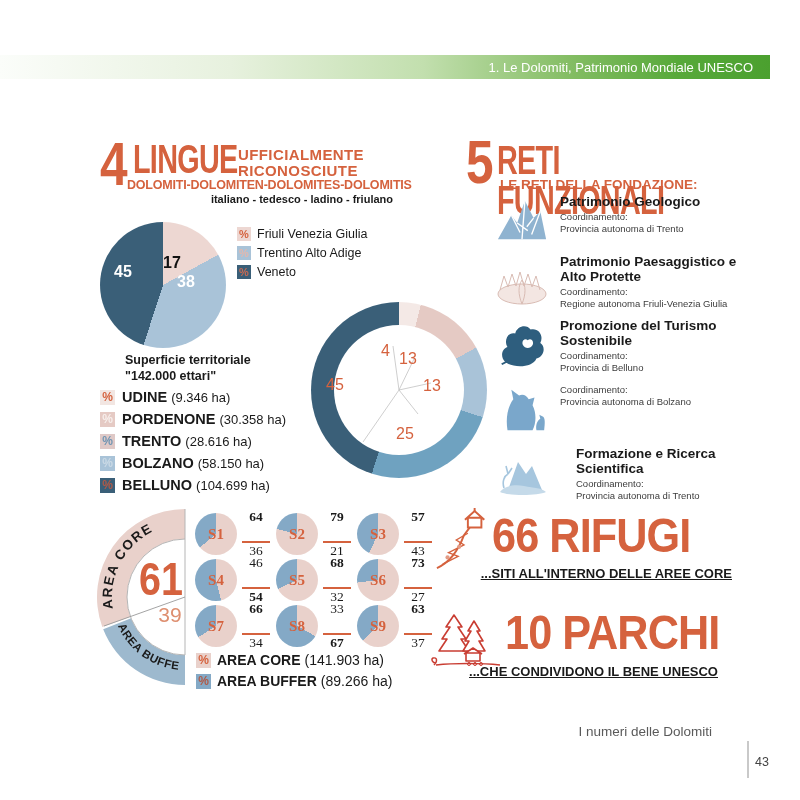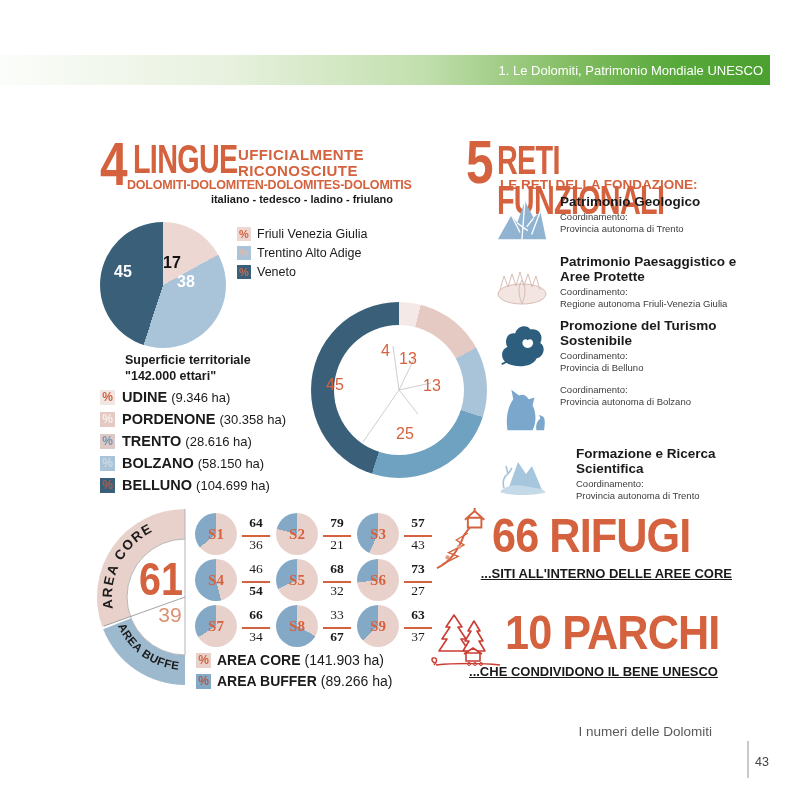--- a/index.html
+++ b/index.html
@@ -1,20 +1,20 @@
 <!DOCTYPE html>
 <html><head>
 <meta charset="utf-8">
 <style>
   :root{ --orange:#D5623E; --dk:#3A5F78; --lb:#A9C3D8; --mb:#6FA2C0; --pk:#E5CAC4; --pkl:#F2E6E2; }
   html,body{margin:0;padding:0;background:#fff;}
   body{width:800px;height:800px;position:relative;font-family:"Liberation Sans",sans-serif;color:#1a1a1a;overflow:hidden;}
   .abs{position:absolute;}
   
-  .header-bar{left:0;top:55px;width:770px;height:30px;display:flex;align-items:center;justify-content:flex-end;padding-right:7px;box-sizing:border-box;
+  .header-bar{left:0;top:55px;width:770px;height:24px;display:flex;align-items:center;justify-content:flex-end;padding-right:17px;box-sizing:border-box;
     background:linear-gradient(90deg,#fbfdfa 0%,#e7f1de 30%,#c2dfae 55%,#84bd64 74%,#57a93a 88%,#4ba02f 100%);}
   .header-title{color:#fff;font-size:13px;}
   
   .big-num{color:var(--orange);font-weight:bold;font-size:62px;line-height:1;transform:scaleX(.8);transform-origin:0 0;}
   .big-title{color:var(--orange);font-weight:bold;font-size:40px;line-height:1;transform:scaleX(.72);transform-origin:0 0;letter-spacing:-1px;}
   .qualifier{color:var(--orange);font-weight:bold;font-size:15px;line-height:1.07;letter-spacing:.4px;}
   .names-line{color:var(--orange);font-weight:bold;font-size:12.5px;letter-spacing:-.2px;}
   .langs-line{font-weight:bold;font-size:11px;text-align:right;}
   
   .pie{border-radius:50%;}
@@ -38,21 +38,21 @@
   .reti-text{padding-left:4px;width:180px;}
   .reti-title{font-weight:bold;font-size:13.5px;line-height:1.12;}
   .reti-coord{font-size:9.5px;color:#3c3c3c;line-height:1.25;margin-top:2px;}
   
   .sgrid{display:grid;grid-template-columns:81px 81px 81px;grid-auto-rows:46px;font-family:Liberation Serif, serif;}
   .scell{display:flex;align-items:center;}
   .spie-wrap{position:relative;width:42px;height:42px;flex:0 0 42px;}
   .spie{width:42px;height:42px;border-radius:50%;}
   .sname{position:absolute;left:0;top:0;width:42px;height:42px;display:flex;align-items:center;justify-content:center;color:var(--orange);font-weight:bold;font-size:15px;}
   .frac{margin-left:5px;width:28px;text-align:center;font-size:13.5px;line-height:1.15;}
-  .frac-top{display:block;border-bottom:2px solid var(--orange);padding-bottom:4px;}
+  .frac-top{display:block;border-bottom:2px solid var(--orange);padding-bottom:16px;}
   .frac-bot{display:block;}
   .bold{font-weight:bold;}
   .area-legend .marker{width:15px;height:15px;font-size:12px;flex-basis:15px;}
   .area-legend .lg-name{font-weight:bold;font-size:14px;margin-right:4px;}
   .area-legend .lg-val{font-size:14px;}
   
   .banner-title{color:var(--orange);font-weight:bold;font-size:48px;line-height:1;transform:scaleX(.9);transform-origin:0 0;letter-spacing:-1px;white-space:nowrap;}
   .banner-caption{font-weight:bold;font-size:13px;text-align:right;text-decoration:underline;}
   
   .footer-caption{font-size:13.5px;color:#5a5a5a;}
@@ -167,21 +167,21 @@
   </div>
   <div class="reti-item" style="height:60px;">
     <div class="reti-icon">
       <svg viewBox="0 0 56 56" width="56" height="56">
         <ellipse cx="28" cy="40" rx="24" ry="10" fill="#F3E6E2" stroke="#D9BCB4" stroke-width="1"></ellipse>
         <path d="M6,36 L10,22 L14,33 L18,20 L22,32 L26,18 L30,32 L34,20 L38,33 L42,22 L46,36" fill="none" stroke="#D9BCB4" stroke-width="1"></path>
         <path d="M28,26 C24,32 24,40 28,50 C32,40 32,32 28,26 Z" fill="none" stroke="#D9BCB4" stroke-width="1"></path>
       </svg>
     </div>
     <div class="reti-text">
-      <div class="reti-title">Patrimonio Paesaggistico e Aree Protette</div>
+      <div class="reti-title">Patrimonio Paesaggistico e Alto Protette</div>
       <div class="reti-coord">
         <div>Coordinamento:</div>
         <div>Regione autonoma Friuli-Venezia Giulia</div>
       </div>
     </div>
   </div>
   <div class="reti-item" style="height:60px;">
     <div class="reti-icon">
       <svg viewBox="0 0 56 56" width="54" height="54">
         <path d="M12,46 C6,40 8,32 14,30 C10,24 14,14 22,16 C24,8 34,6 38,12 C46,10 52,18 48,26 C54,30 52,40 44,42 C40,52 20,52 12,46 Z M30,28 C28,24 32,20 35,23 C38,20 42,24 40,28 C38,32 32,32 30,28 Z" fill="#2E5E7E" fill-rule="evenodd"></path>

